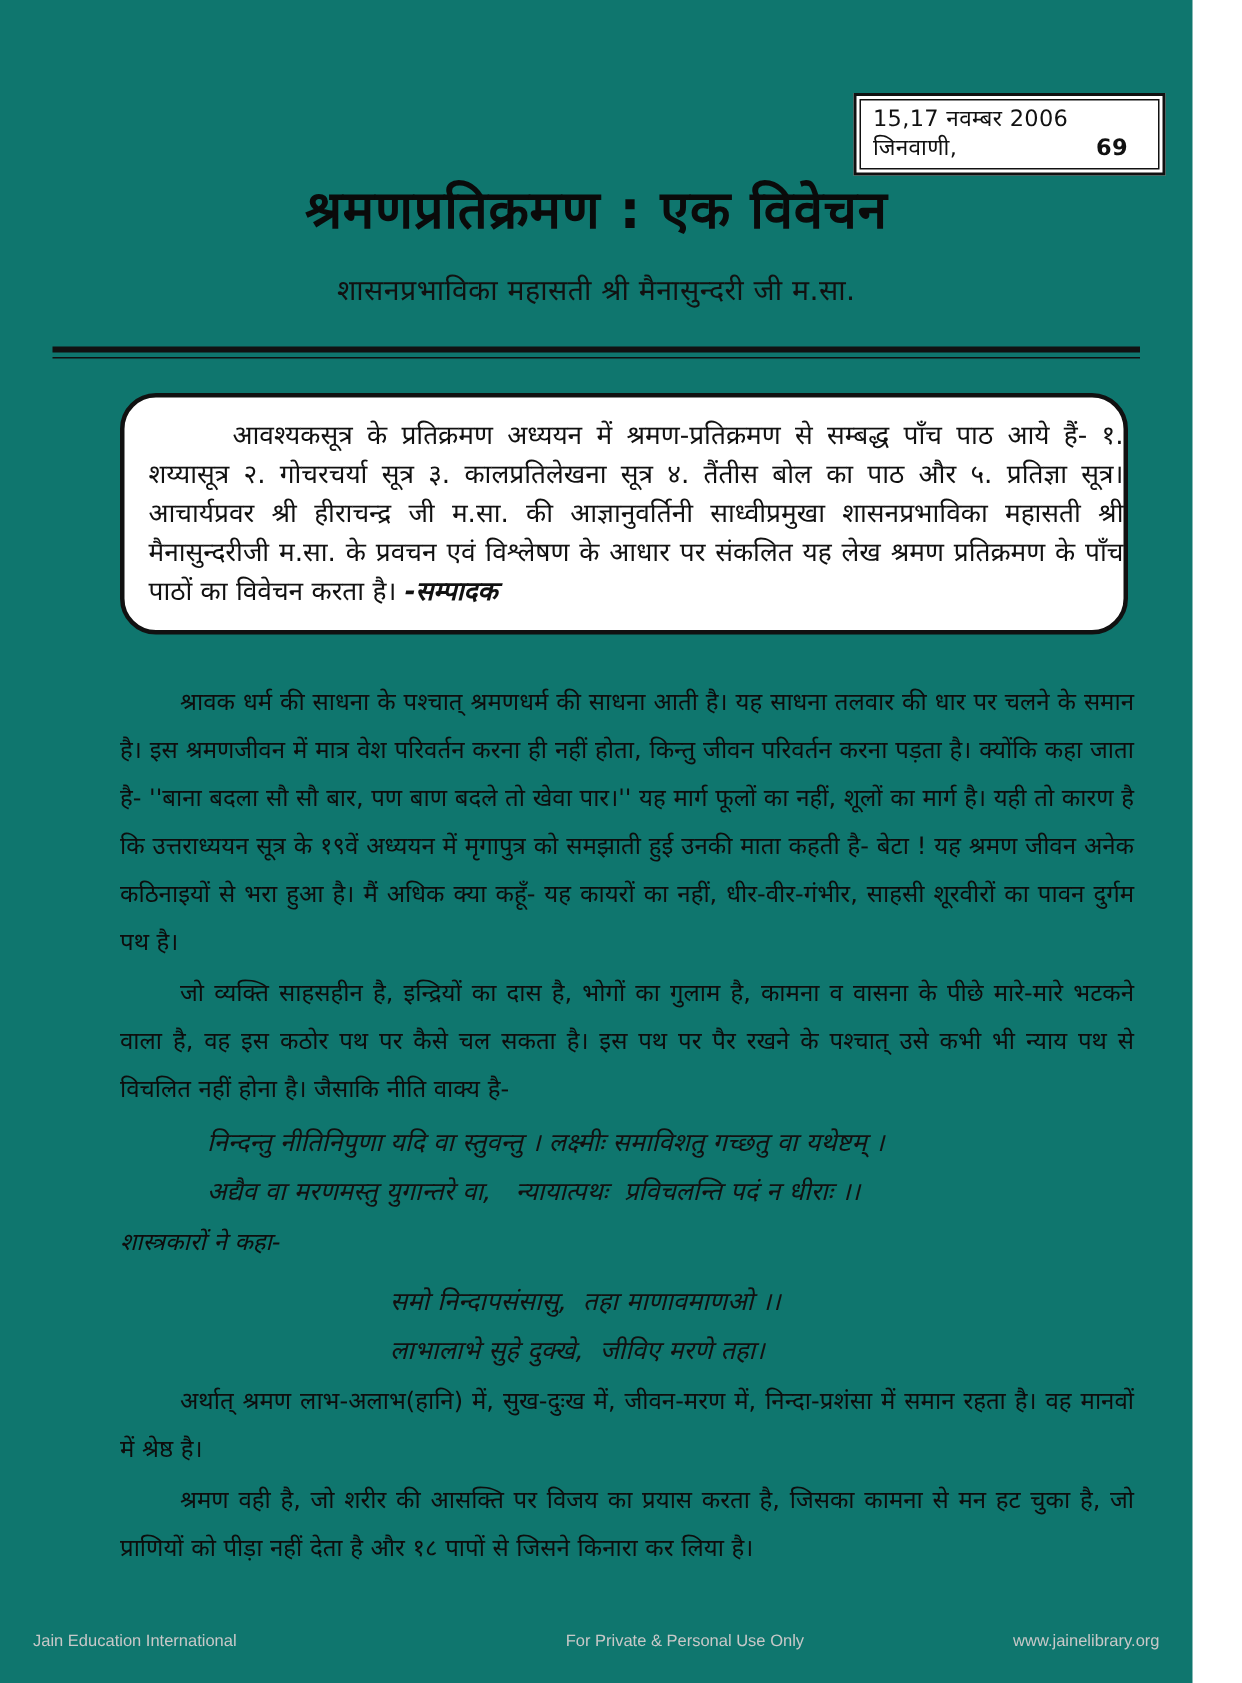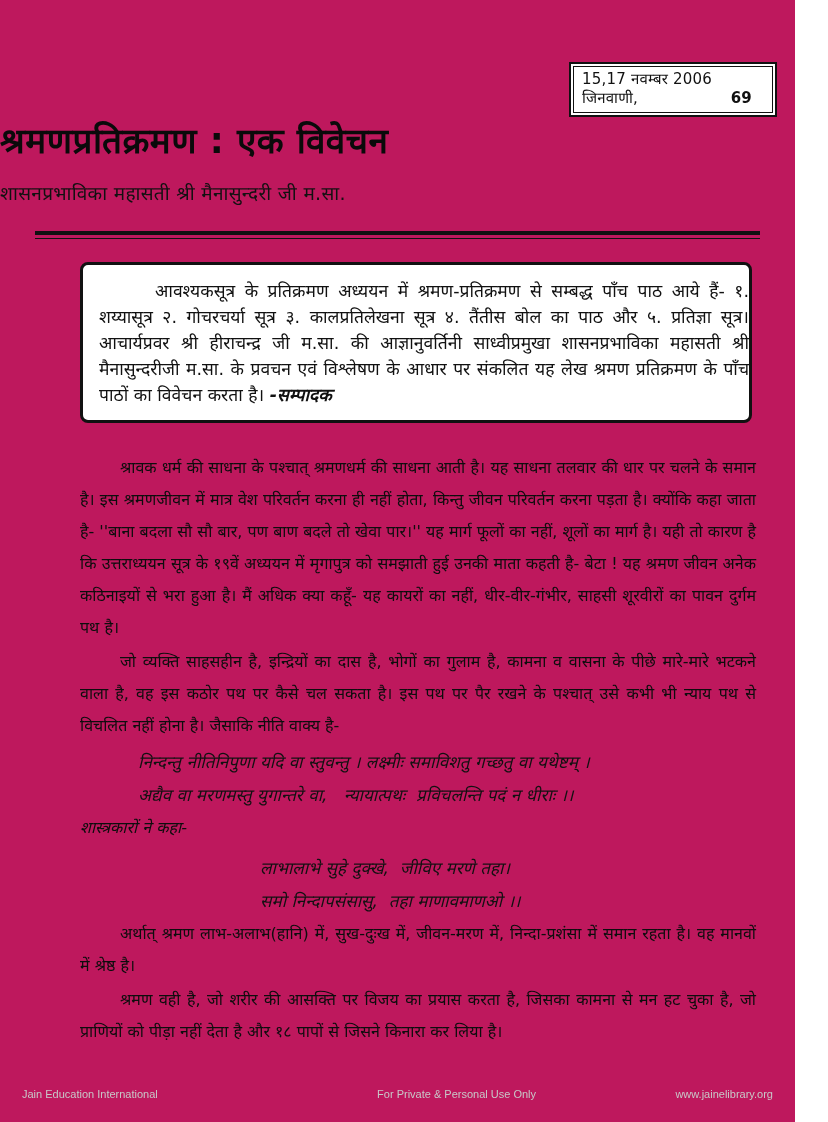--- a/index.html
+++ b/index.html
@@ -8,21 +8,21 @@
     padding: 0;
     background: #ffffff;
   }
   body {
     font-family: "DejaVu Sans", "Liberation Sans", sans-serif;
   }
   .page {
     position: relative;
     width: 795px;
     height: 1122px;
-    background: #be185d;
+    background: #0f766e;
     overflow: hidden;
     box-sizing: border-box;
   }
 
   
   .issue-box {
     position: absolute;
     top: 62px;
     right: 18px;
     width: 200px;
@@ -51,20 +51,21 @@
     font-weight: bold;
     padding-right: 12px;
   }
 
   
   .title-block {
     position: absolute;
     top: 118px;
     left: 0;
     right: 0;
+    text-align: center;
   }
   .doc-title {
     font-size: 35px;
     font-weight: bold;
     color: #0a0a0a;
     letter-spacing: 0.5px;
     line-height: 46px;
     margin: 0;
   }
   .doc-subtitle {
@@ -92,21 +93,21 @@
     margin-top: 3px;
   }
 
   
   .note-box {
     position: absolute;
     top: 262px;
     left: 80px;
     width: 672px;
     border: 3px solid #111;
-    border-radius: 8px;
+    border-radius: 24px;
     box-sizing: border-box;
     padding: 13px 0 12px 16px;
     background: #fff;
   }
   .note-box p {
     margin: 0;
     font-size: 17.5px;
     line-height: 26px;
     color: #111;
     text-align: justify;
@@ -221,22 +222,22 @@
     <p>जो व्यक्ति साहसहीन है, इन्द्रियों का दास है, भोगों का गुलाम है, कामना व वासना के पीछे मारे-मारे भटकने वाला है, वह इस कठोर पथ पर कैसे चल सकता है। इस पथ पर पैर रखने के पश्चात् उसे कभी भी न्याय पथ से विचलित नहीं होना है। जैसाकि नीति वाक्य है-</p>
 
     <div class="verse sanskrit">
       <span class="vline">निन्दन्तु नीतिनिपुणा यदि वा स्तुवन्तु । लक्ष्मीः समाविशतु गच्छतु वा यथेष्टम् ।</span>
       <span class="vline">अद्यैव वा मरणमस्तु युगान्तरे वा,   न्यायात्पथः  प्रविचलन्ति पदं न धीराः ।।</span>
     </div>
 
     <p class="lead-in no-indent">शास्त्रकारों ने कहा-</p>
 
     <div class="verse prakrit">
+      <span class="vline">समो निन्दापसंसासु,  तहा माणावमाणओ ।।</span>
       <span class="vline">लाभालाभे सुहे दुक्खे,  जीविए मरणे तहा।</span>
-      <span class="vline">समो निन्दापसंसासु,  तहा माणावमाणओ ।।</span>
     </div>
 
     <p>अर्थात् श्रमण लाभ-अलाभ(हानि) में, सुख-दुःख में, जीवन-मरण में, निन्दा-प्रशंसा में समान रहता है। वह मानवों में श्रेष्ठ है।</p>
     <p>श्रमण वही है, जो शरीर की आसक्ति पर विजय का प्रयास करता है, जिसका कामना से मन हट चुका है, जो प्राणियों को पीड़ा नहीं देता है और १८ पापों से जिसने किनारा कर लिया है।</p>
   </div>
 
   <div class="footer">
     <span>Jain Education International</span>
     <span class="mid">For Private &amp; Personal Use Only</span>
     <span>www.jainelibrary.org</span>

